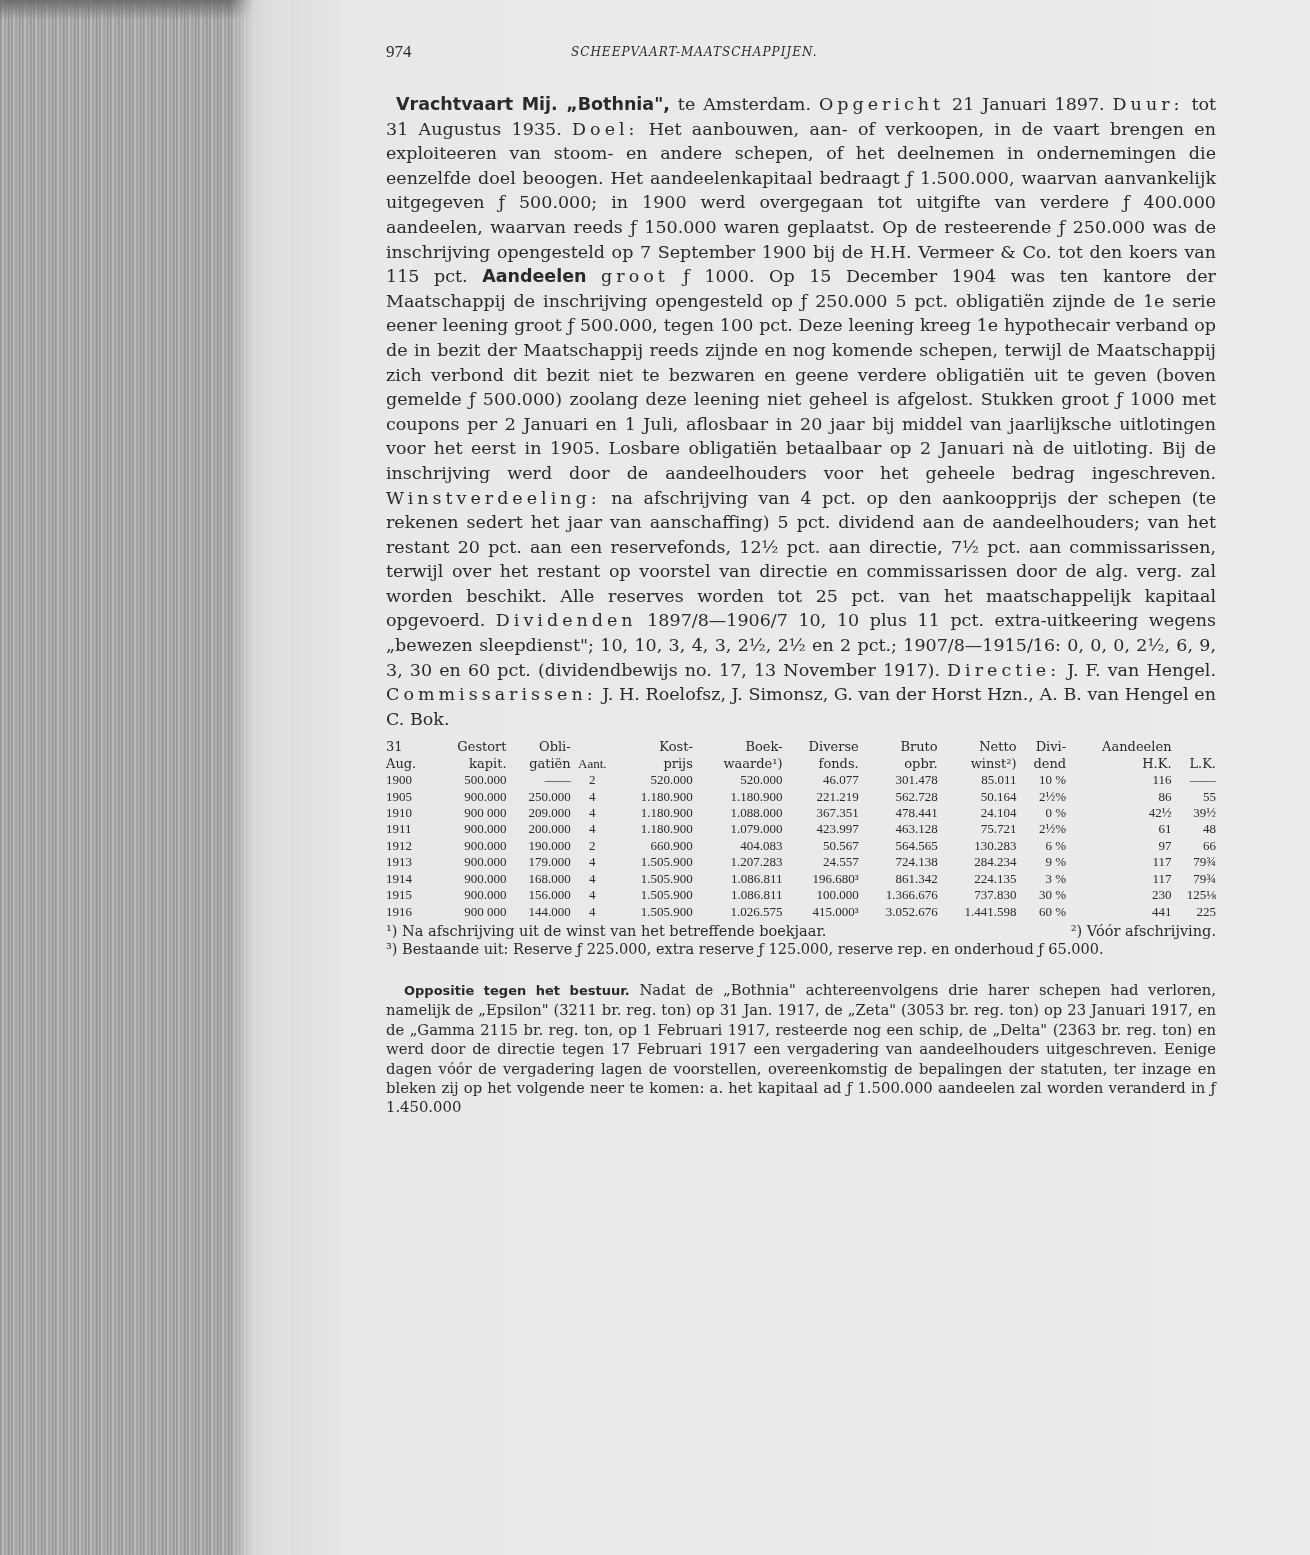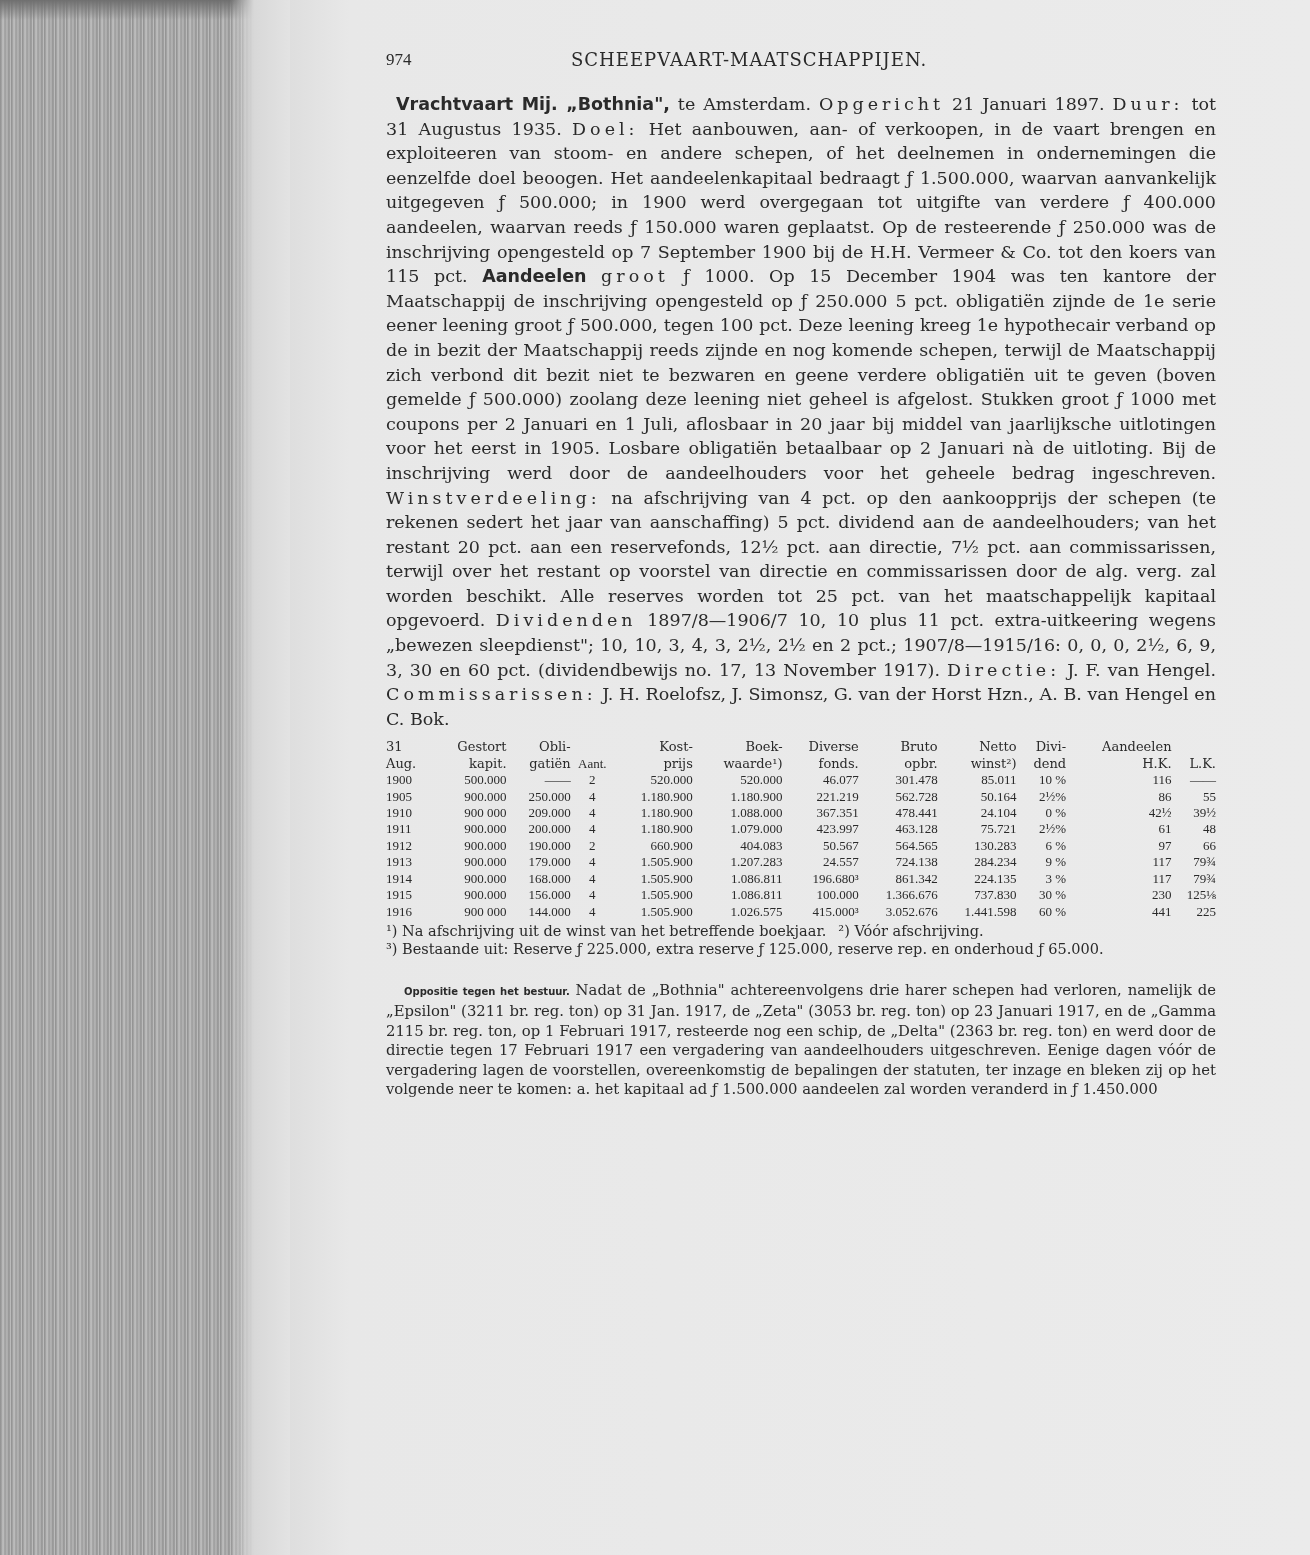--- a/index.html
+++ b/index.html
@@ -23,37 +23,37 @@
       background: linear-gradient(90deg, rgba(210,210,210,0.0), #d8d8d8 40%, #e3e3e3);
     }
     .page {
       position: absolute; left: 290px; top: 0; width: 1020px; height: 1555px;
       background: linear-gradient(90deg, #dedede 0px, #e8e8e8 60px, #ebebeb 100%);
     }
     .content {
       position: absolute; left: 386px; top: 40px; width: 830px;
       font-size: 17.5px; line-height: 24.6px;
     }
-    .running-head { display: flex; align-items: center; height: 40px; font-size: 17px; }
+    .running-head { display: flex; align-items: flex-start; height: 40px; font-size: 17px; }
     .page-number { width: 185px; font-family: "Liberation Serif", serif; }
-    .running-title { letter-spacing: 1px; font-size: 18px; }
+    .running-title { font-style: italic; letter-spacing: 1px; font-size: 12px; }
     .para { text-align: justify; text-indent: 10px; margin: 12px 0 0 0; }
     .bold-sans { font-family: "DejaVu Sans", sans-serif; font-weight: bold; }
     .spaced { letter-spacing: 4px; }
     .table-wrap { margin-top: 8px; font-size: 13px; line-height: 16.4px; }
     table { border-collapse: collapse; width: 830px; font-family: "Liberation Serif", serif; }
     th, td { padding: 0; white-space: nowrap; text-align: right; font-weight: normal; }
     th { font-family: "DejaVu Serif", serif; font-size: 13px; }
     td:first-child, th:first-child { text-align: left; padding-left: 0; }
     .group-head { text-align: center; }
     .c-aant { text-align: center; font-family: Liberation Serif, serif; }
     .footnotes { font-size: 14.5px; line-height: 18px; text-align: justify; margin-top: 2px; }
     .more { text-align: center; font-size: 14.5px; margin-top: 10px; letter-spacing: 0.5px; }
     .para2 { text-align: justify; text-indent: 18px; margin-top: 22px; font-size: 14.8px; line-height: 19.4px; }
-    .bold-sans-sm { font-family: "DejaVu Sans", sans-serif; font-weight: bold; font-size: 10px; }
+    .bold-sans-sm { font-family: "DejaVu Sans", sans-serif; font-weight: bold; font-size: 13px; }
   </style>
 </head>
 <body>
 
 <div class="page-stack"></div>
 <div class="page-edge"></div>
 <div class="page"></div>
 
 <div class="content">
   <div class="running-head">
@@ -222,21 +222,21 @@
             <td>1.441.598</td>
             <td>60 %</td>
             <td>441</td>
             <td>225</td>
           </tr>
         </tbody>
     </table>
   </div>
 
   <div class="footnotes">
-    <div style="display:flex;justify-content:flex-start;gap:12px;">
+    <div style="display:flex;justify-content:space-between;gap:12px;">
       <span>¹) Na afschrijving uit de winst van het betreffende boekjaar.</span>
       <span>²) Vóór afschrijving.</span>
     </div>
     <div>³) Bestaande uit: Reserve ƒ 225.000, extra reserve ƒ 125.000, reserve rep. en onderhoud ƒ 65.000.</div>
   </div>
 
   <p class="para2">
     <span class="bold-sans-sm">Oppositie tegen het bestuur.</span><span> Nadat de „Bothnia" achtereenvolgens drie harer schepen had verloren, namelijk de „Epsilon" (3211 br. reg. ton) op 31 Jan. 1917, de „Zeta" (3053 br. reg. ton) op 23 Januari 1917, en de „Gamma 2115 br. reg. ton, op 1 Februari 1917, resteerde nog een schip, de „Delta" (2363 br. reg. ton) en werd door de directie tegen 17 Februari 1917 een vergadering van aandeelhouders uitgeschreven. Eenige dagen vóór de vergadering lagen de voorstellen, overeenkomstig de bepalingen der statuten, ter inzage en bleken zij op het volgende neer te komen: a. het kapitaal ad ƒ 1.500.000 aandeelen zal worden veranderd in ƒ 1.450.000</span>
   </p>
 </div>

